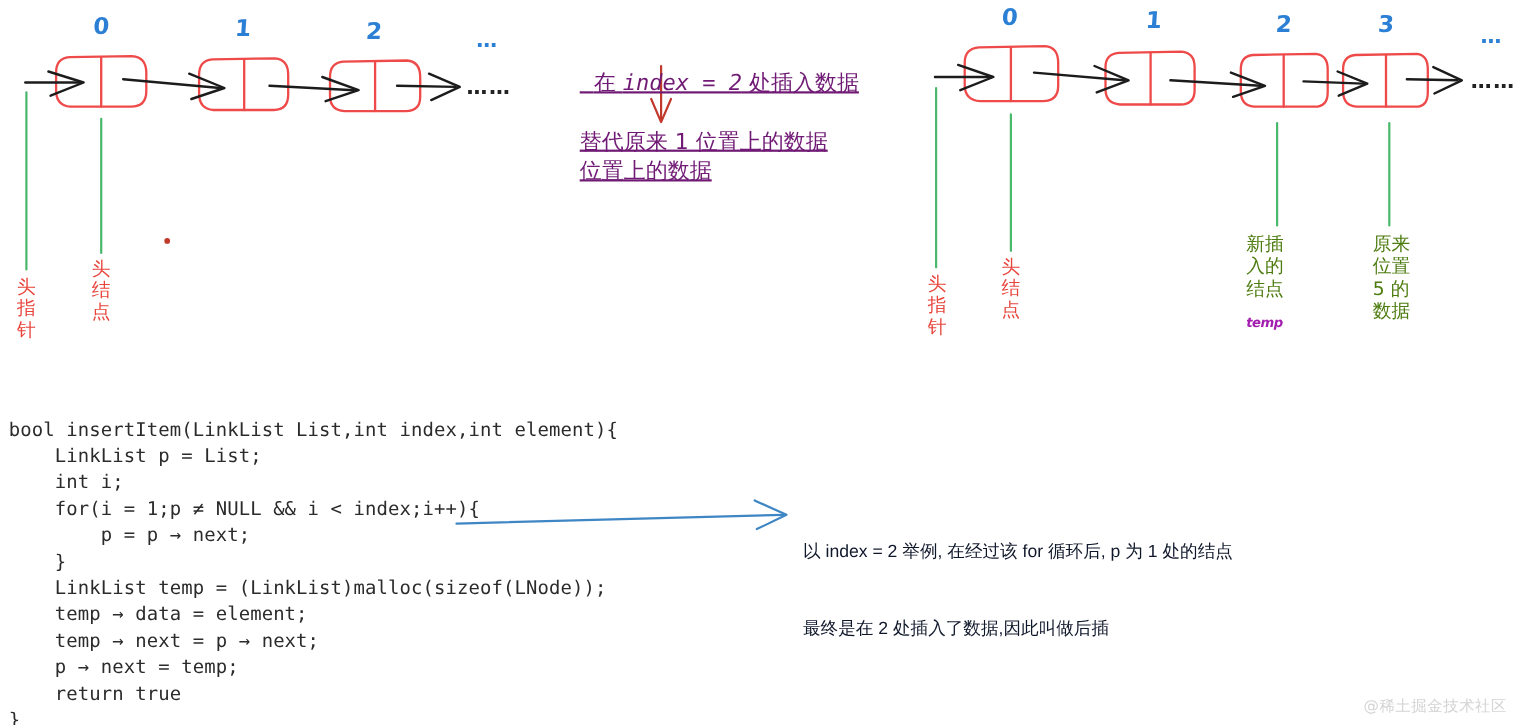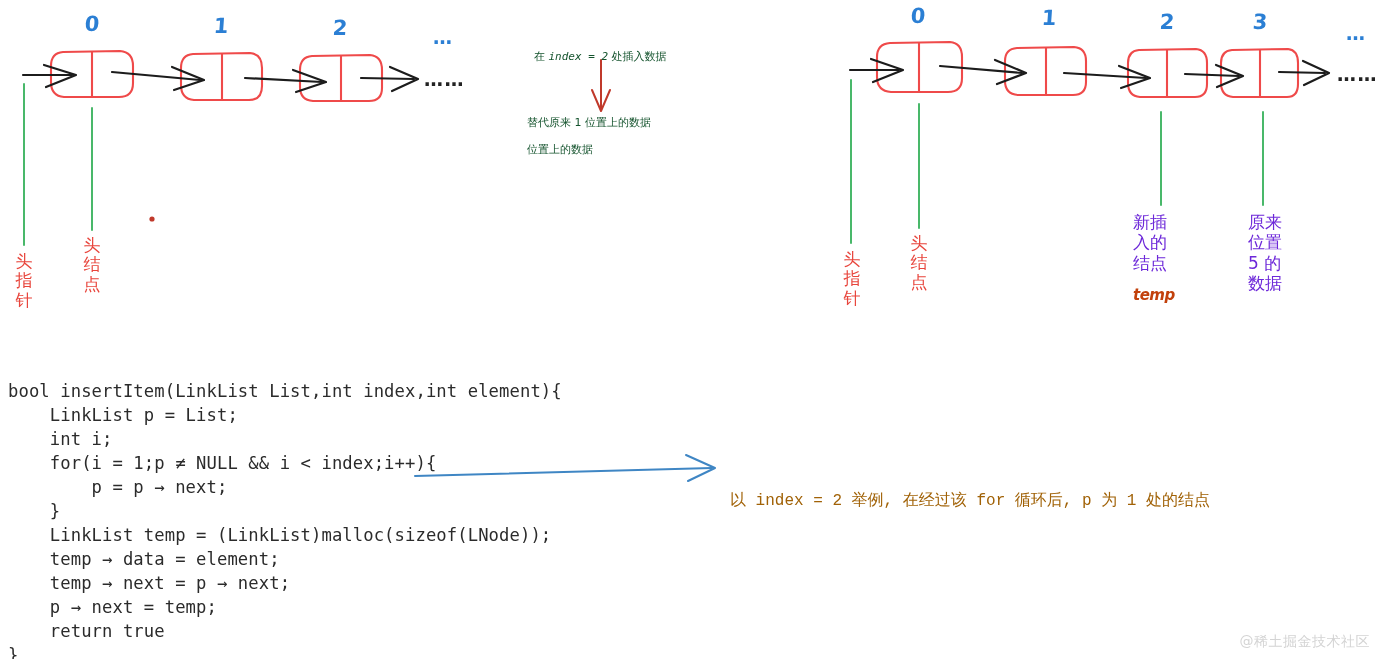--- a/index.html
+++ b/index.html
@@ -55,39 +55,40 @@
     text-align: center;
     width: 22px;
     letter-spacing: 0px;
   }
   .vlabel.red { color: #e8453c; }
   .vlabel-wide {
     font-family: "DejaVu Sans", sans-serif;
     font-size: 17px;
     line-height: 1.2;
     text-align: left;
-    color: #6d28d9;
+    color: #4d7c0f;
     width: 60px;
   }
   .mono-green {
     font-family: "DejaVu Sans", sans-serif;
     font-weight: bold;
     font-style: italic;
-    color: #c2410c;
-    font-size: 15px;
+    color: #a21caf;
+    font-size: 12px;
     letter-spacing: -0.5px;
   }
 
   
   .anno-blue {
-    color: #14532d;
-    font-family: "DejaVu Sans", sans-serif;
-    font-size: 11px;
+    color: #701a75;
+    font-family: "DejaVu Sans", sans-serif;
+    font-size: 20px;
     line-height: 1.38;
     white-space: pre-wrap;
+    text-decoration: underline;
   }
   .anno-blue .mono {
     font-family: "DejaVu Sans Mono", monospace;
     font-style: italic;
     letter-spacing: 0px;
   }
 
   
   .code {
     position: absolute;
@@ -99,22 +100,22 @@
     color: #2b2b2b;
     white-space: pre;
     letter-spacing: 0.1px;
   }
 
   
   .code-anno {
     position: absolute;
     left: 730px;
     top: 444px;
-    color: #a16207;
-    font-family: Liberation Mono, monospace;
+    color: #0f172a;
+    font-family: Liberation Sans, sans-serif;
     font-size: 16px;
     line-height: 1.45;
     white-space: pre;
   }
 
   
   .watermark {
     position: absolute;
     right: 12px;
     bottom: 8px;
@@ -286,15 +287,16 @@
     }
     LinkList temp = (LinkList)malloc(sizeof(LNode));
     temp → data = element;
     temp → next = p → next;
     p → next = temp;
     return true
 }</pre>
 
 <div class="code-anno">
   <div>以 index = 2 举例, 在经过该 for 循环后, p 为 1 处的结点</div>
+  <div>最终是在 2 处插入了数据,因此叫做后插</div>
 </div>
 
 <div class="watermark">@稀土掘金技术社区</div>
 
 </body></html>

